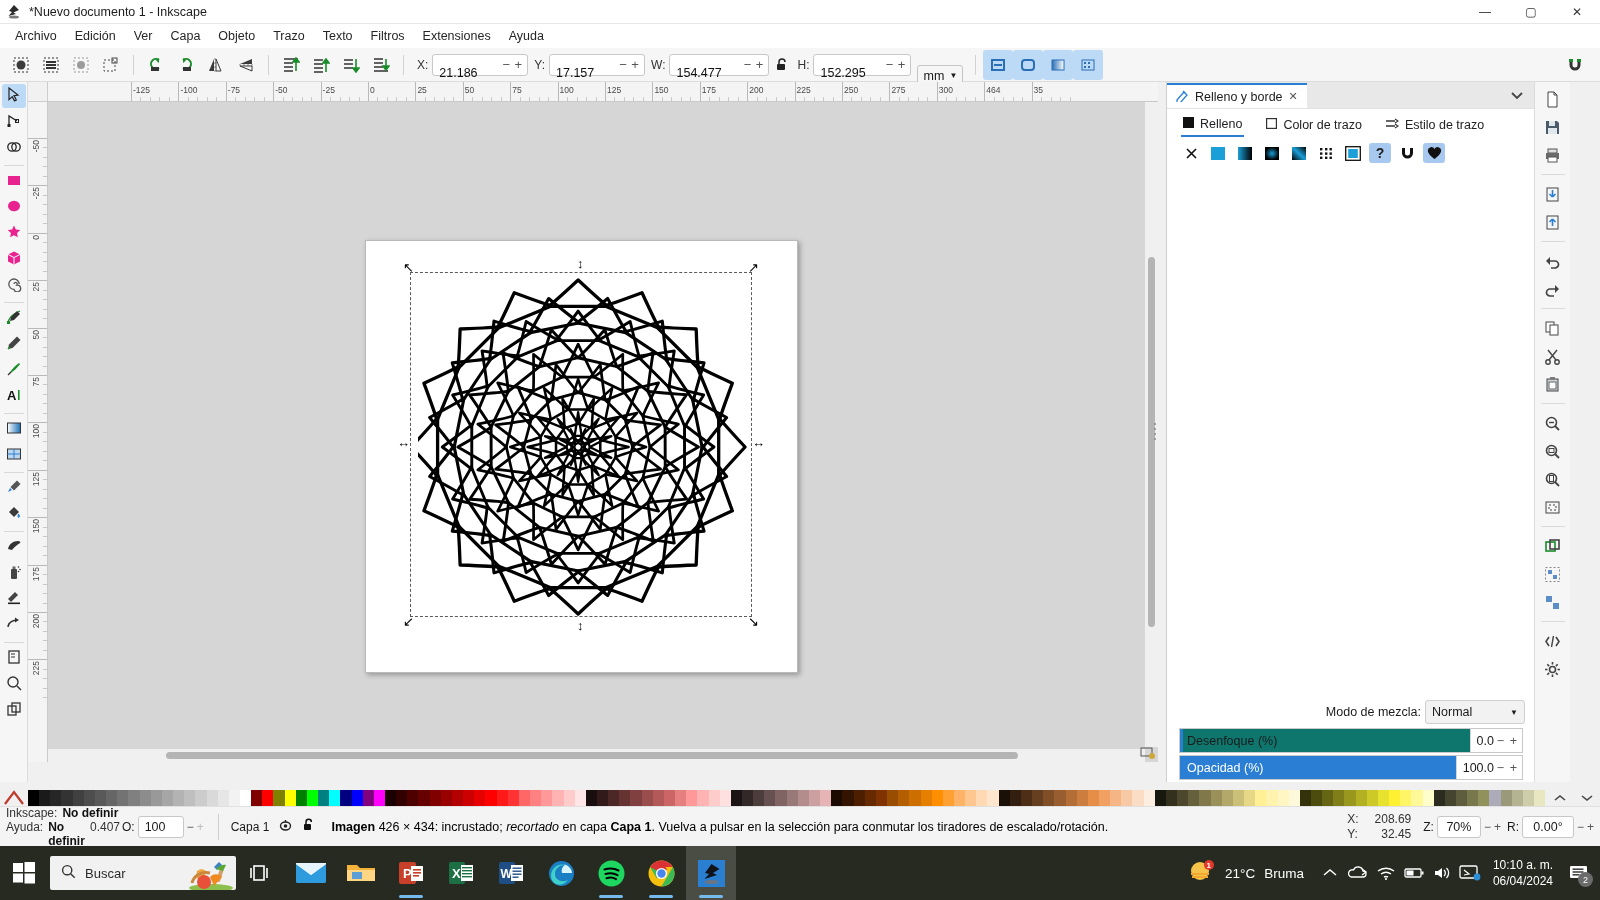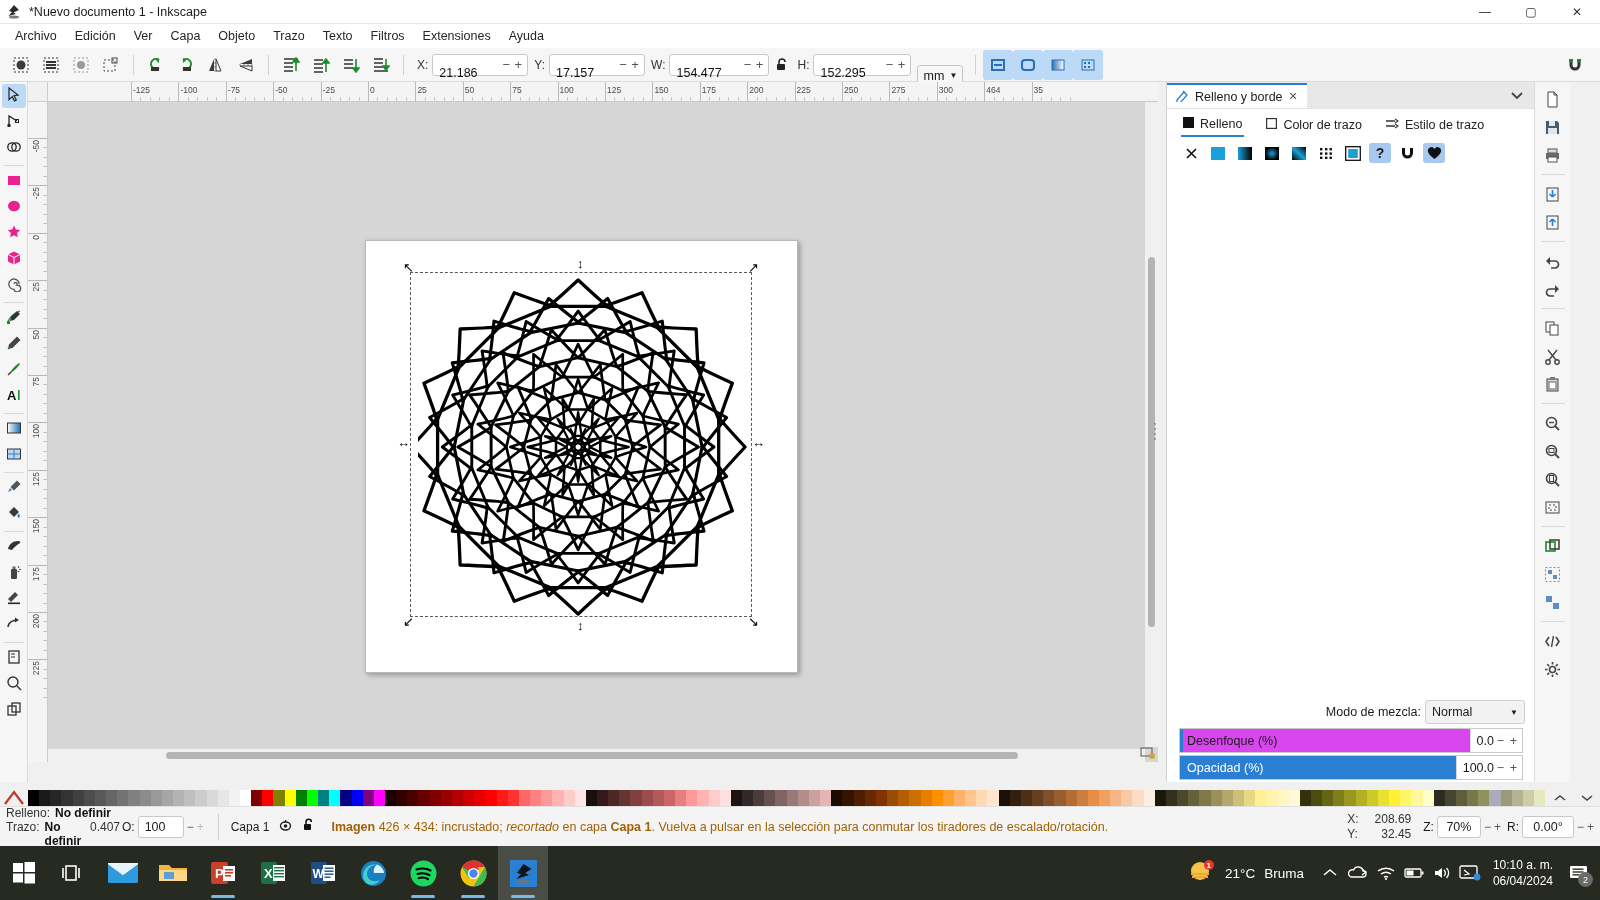--- a/index.html
+++ b/index.html
@@ -132,21 +132,21 @@
   .fbtn{ width:22px; height:20px; display:flex;align-items:center;justify-content:center;border-radius:3px;}
   .fbtn.sel{ background:#a7c8ef; }
   .undef{ padding:10px 0 0 14px; font-weight:bold; font-size:12.5px; }
   .pbottom{ position:absolute; left:0; bottom:0; width:368px; }
   .blendrow{ display:flex; align-items:center; justify-content:flex-end; gap:0; padding:6px 10px 4px 0; }
   .blendlbl{ font-size:12.5px; margin-right:4px; }
   .blendsel{ width:100px; height:24px; background:#f2f2f2; border:1px solid #cfcfcf;border-radius:3px;
              display:flex;align-items:center;justify-content:space-between;padding:0 6px; font-size:12.5px;}
   .sliderrow{
     height:25px; margin:0 12px 2px 12px; display:flex; align-items:center;
-    border:1px solid #c9c9c9; background:#d946ef; position:relative; overflow:hidden;
+    border:1px solid #c9c9c9; background:#0f766e; position:relative; overflow:hidden;
   }
   .sliderrow .fillbar{ position:absolute; left:0; top:0; bottom:0; background:#2a7fd4; }
   .sliderrow .nm{ position:relative; padding-left:7px; font-size:12.5px; z-index:2; }
   .sliderrow .valbox{ margin-left:auto; display:flex;align-items:center; z-index:2;
                       background:#fff; height:23px; padding:0 2px 0 6px; font-size:12.5px; border-left:1px solid #d5d5d5;}
   .sliderrow .valbox .sp{ width:13px;text-align:center;color:#555; }
 
   
   .rstrip{
     position:absolute; left:1534px; top:82px; width:36px; height:700px;
@@ -172,21 +172,21 @@
   }
   .fs-block{ width:120px; padding-left:6px; line-height:14px; }
   .fs-row{ display:flex; gap:5px; }
   .fs-lbl{ color:#333; }
   .fs-val{ font-weight:bold; color:#111; }
   .opac{ display:flex; align-items:center; gap:3px; margin-left:2px;}
   .opac .obox{ width:46px;height:22px;border:1px solid #c8c8c8;background:#fff;border-radius:3px;
                display:flex;align-items:center;padding-left:6px;font-size:12.5px;}
   .layerblk{ display:flex; align-items:center; gap:9px; margin-left:14px; padding-left:12px;
              border-left:1px solid #cfcfcf; height:26px;}
-  .statusmsg{ margin-left:16px; flex:1; font-size:12.5px; color:#a16207; white-space:nowrap; }
+  .statusmsg{ margin-left:16px; flex:1; font-size:12.5px; color:#000000; white-space:nowrap; }
   .statusmsg b{ font-weight:bold; }
   .statusmsg i{ font-style:italic; }
   .coords{ display:flex; align-items:center; gap:2px; margin-right:6px; }
   .xy{ font-size:12px; line-height:15px; color:#333; }
   .xy .k{ display:inline-block; width:16px; }
   .xy .v{ display:inline-block; width:48px; text-align:right; }
   .zoomblk{ display:flex; align-items:center; gap:3px; margin:0 6px; }
   .zbox{ width:44px;height:22px;border:1px solid #c8c8c8;background:#fff;border-radius:3px;
          display:flex;align-items:center;justify-content:center;font-size:12.5px;}
   .rotblk{ display:flex; align-items:center; gap:3px; }
@@ -1385,25 +1385,25 @@
         <svg width="12" height="8" viewBox="0 0 12 8">
             <path d="M1 2l5 4 5-4" fill="none" stroke="#444" stroke-width="1.6"></path>
           </svg>
       </div>
     </div>
   </div>
 
   <div class="statusbar">
     <div class="fs-block">
       <div class="fs-row">
-          <span class="fs-lbl">Relleno:</span>
+          <span class="fs-lbl">Inkscape:</span>
           <span class="fs-val">No definir</span>
         </div>
       <div class="fs-row">
-          <span class="fs-lbl">Trazo:</span>
+          <span class="fs-lbl">Ayuda:</span>
           <span class="fs-val">No definir</span>
           <span style="color:#333">0.407</span>
         </div>
     </div>
     <div class="opac">
       <span>O:</span>
       <span class="obox">
           <span>100</span>
         </span>
       <span style="color:#555">−</span>
@@ -1457,20 +1457,41 @@
   </div>
 
   <div class="taskbar">
     <div class="tb-start">
       <svg width="22" height="22" viewBox="0 0 22 22">
           <rect x="0" y="1" width="10" height="9" fill="#fff"></rect>
           <rect x="11.5" y="0" width="10.5" height="10" fill="#fff"></rect>
           <rect x="0" y="11.5" width="10" height="9" fill="#fff"></rect>
           <rect x="11.5" y="11.5" width="10.5" height="10" fill="#fff"></rect>
         </svg>
+    </div>
+    <div class="tb-search">
+      <span>
+        <svg width="15" height="15" viewBox="0 0 15 15">
+            <circle cx="6.2" cy="6.2" r="4.6" fill="none" stroke="#333" stroke-width="1.4"></circle>
+            <path d="M9.7 9.7l4 4" stroke="#333" stroke-width="1.4"></path>
+          </svg>
+      </span>
+      <span>Buscar</span>
+      <span style="position:absolute;right:-2px;bottom:-4px">
+        <svg width="54" height="36" viewBox="0 0 54 36">
+          <ellipse cx="27" cy="33" rx="22" ry="4" fill="#8cbf4b"></ellipse>
+          <path d="M30 12l5-5 3 3-5 5z" fill="#3b82c4"></path>
+            <rect x="34" y="14" width="4" height="13" rx="1" fill="#cfa06a" transform="rotate(18 36 20)"></rect>
+          <path d="M13 16c5-4 9 0 9 0l-3 9-7-2z" fill="#f0a83c"></path>
+          <circle cx="20" cy="27" r="7" fill="#e8503a"></circle>
+          <path d="M26 22c4-4 9-3 12 0l-8 9z" fill="#f08a1e"></path>
+          <path d="M32 14c3-3 7-5 10-4l-3 6z" fill="#5aa832"></path>
+          <path d="M8 28c2-8 10-12 18-10" fill="none" stroke="#c8883e" stroke-width="3"></path>
+        </svg>
+      </span>
     </div>
     <div class="tb-taskview">
       <svg width="20" height="18" viewBox="0 0 20 18">
           <rect x="5" y="2" width="10" height="14" fill="none" stroke="#fff" stroke-width="1.6"></rect>
           <path d="M2 4v10M18 4v10" stroke="#fff" stroke-width="1.6"></path>
         </svg>
     </div>
     <div class="tb-apps">
       <div class="tb-app">
         <svg width="30" height="22" viewBox="0 0 30 22">

